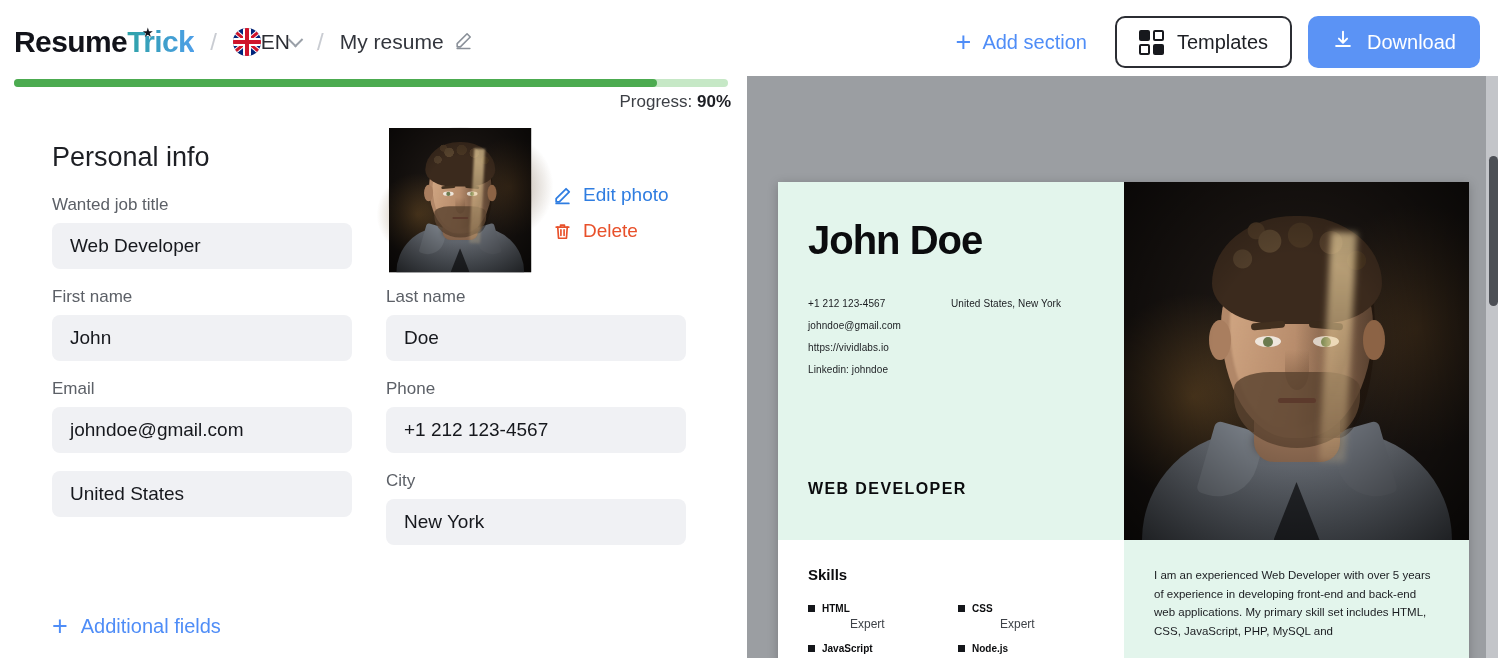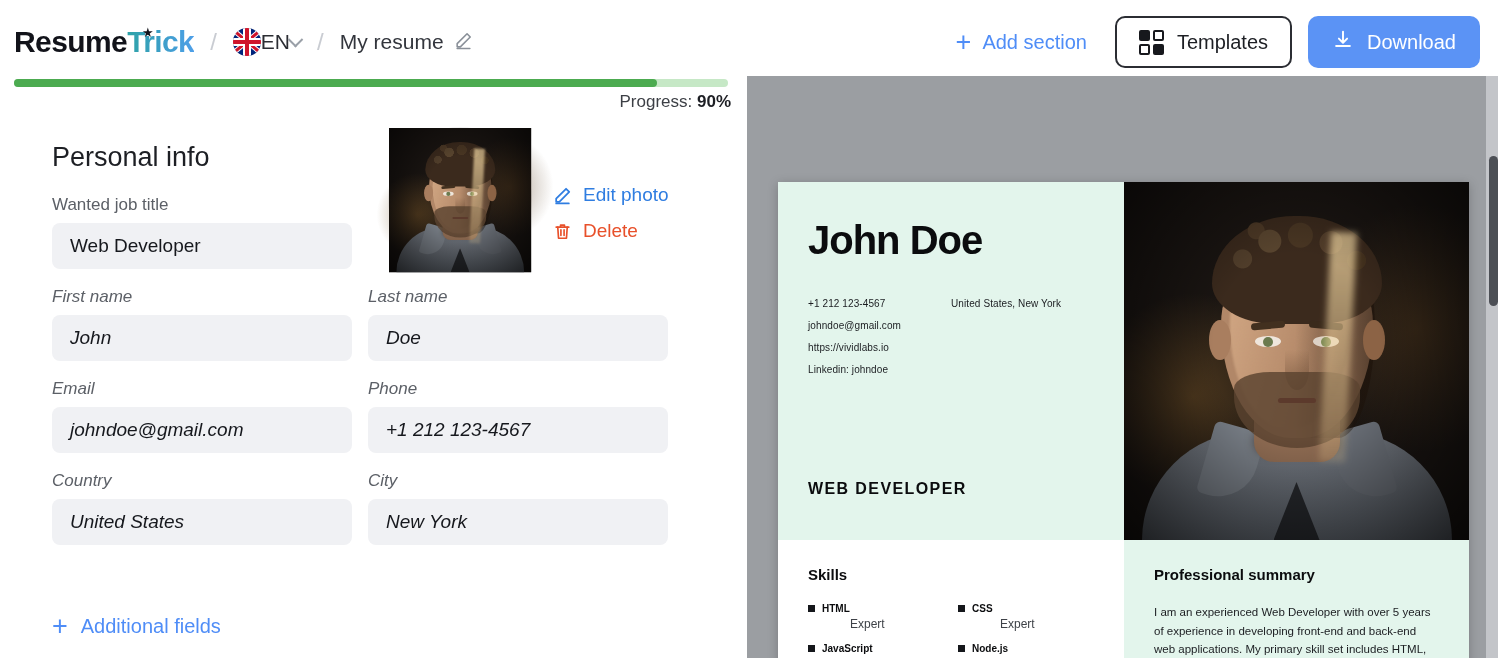--- a/index.html
+++ b/index.html
@@ -96,21 +96,21 @@
     width: 747px; height: 540px; background: #fff;
     padding: 24px 52px 0 52px;
   }
   .sec-title { font-size: 27px; color: #1d1f24; margin-bottom: 22px; }
   .fld-label { font-size: 17px; color: #5c6067; margin-bottom: 8px; }
   .fld-box {
     height: 46px; background: #f0f1f4; border-radius: 8px;
     display: flex; align-items: center; padding: 0 18px;
     font-size: 19px; color: #16181d; cursor: text;
   }
-  .row2 { display: flex; gap: 16px; font-style: italic; }
+  .row2 { display: flex; gap: 34px; }
   .col { width: 300px; }
   .mb { margin-bottom: 18px; }
 
   .photo-area { position: absolute; left: 389px; top: 128px; display: flex; align-items: center; }
   .avatar {
     width: 142px; height: 142px; border-radius: 50%; overflow: hidden;
     flex: none; box-shadow: 0 0 0 1px rgba(0,0,0,.06);
   }
   .photo-actions { margin-left: 22px; padding-top: 42px; }
   .pa-item { display: flex; align-items: center; gap: 11px; font-size: 19px; cursor: pointer; margin-bottom: 14px; }
@@ -339,21 +339,20 @@
         <div class="fld-box">johndoe@gmail.com</div>
       </div>
       <div class="col">
         <div class="fld-label">Phone</div>
         <div class="fld-box">+1 212 123-4567</div>
       </div>
     </div>
 
     <div class="row2">
       <div class="col">
-        <div class="fld-label">Country</div>
         <div class="fld-box">United States</div>
       </div>
       <div class="col">
         <div class="fld-label">City</div>
         <div class="fld-box">New York</div>
       </div>
     </div>
 
     <div class="addl">
       <span class="plus-ico">+</span>
@@ -494,21 +493,20 @@
             <div>
               <div class="sk-name">
                   <span class="sk-sq"></span>
                   <span>Node.js</span>
                 </div>
               <div class="sk-lvl">Expert</div>
             </div>
           </div>
         </div>
         <div class="r-bot-right">
-          <div class="r-h3">Professional summary</div>
           <div class="r-sum">I am an experienced Web Developer with over 5 years of experience in developing front-end and back-end web applications. My primary skill set includes HTML, CSS, JavaScript, PHP, MySQL and</div>
         </div>
       </div>
 
     </div>
   </div>
 
   <div class="sb-track">
     <div class="sb-thumb"></div>
   </div>

